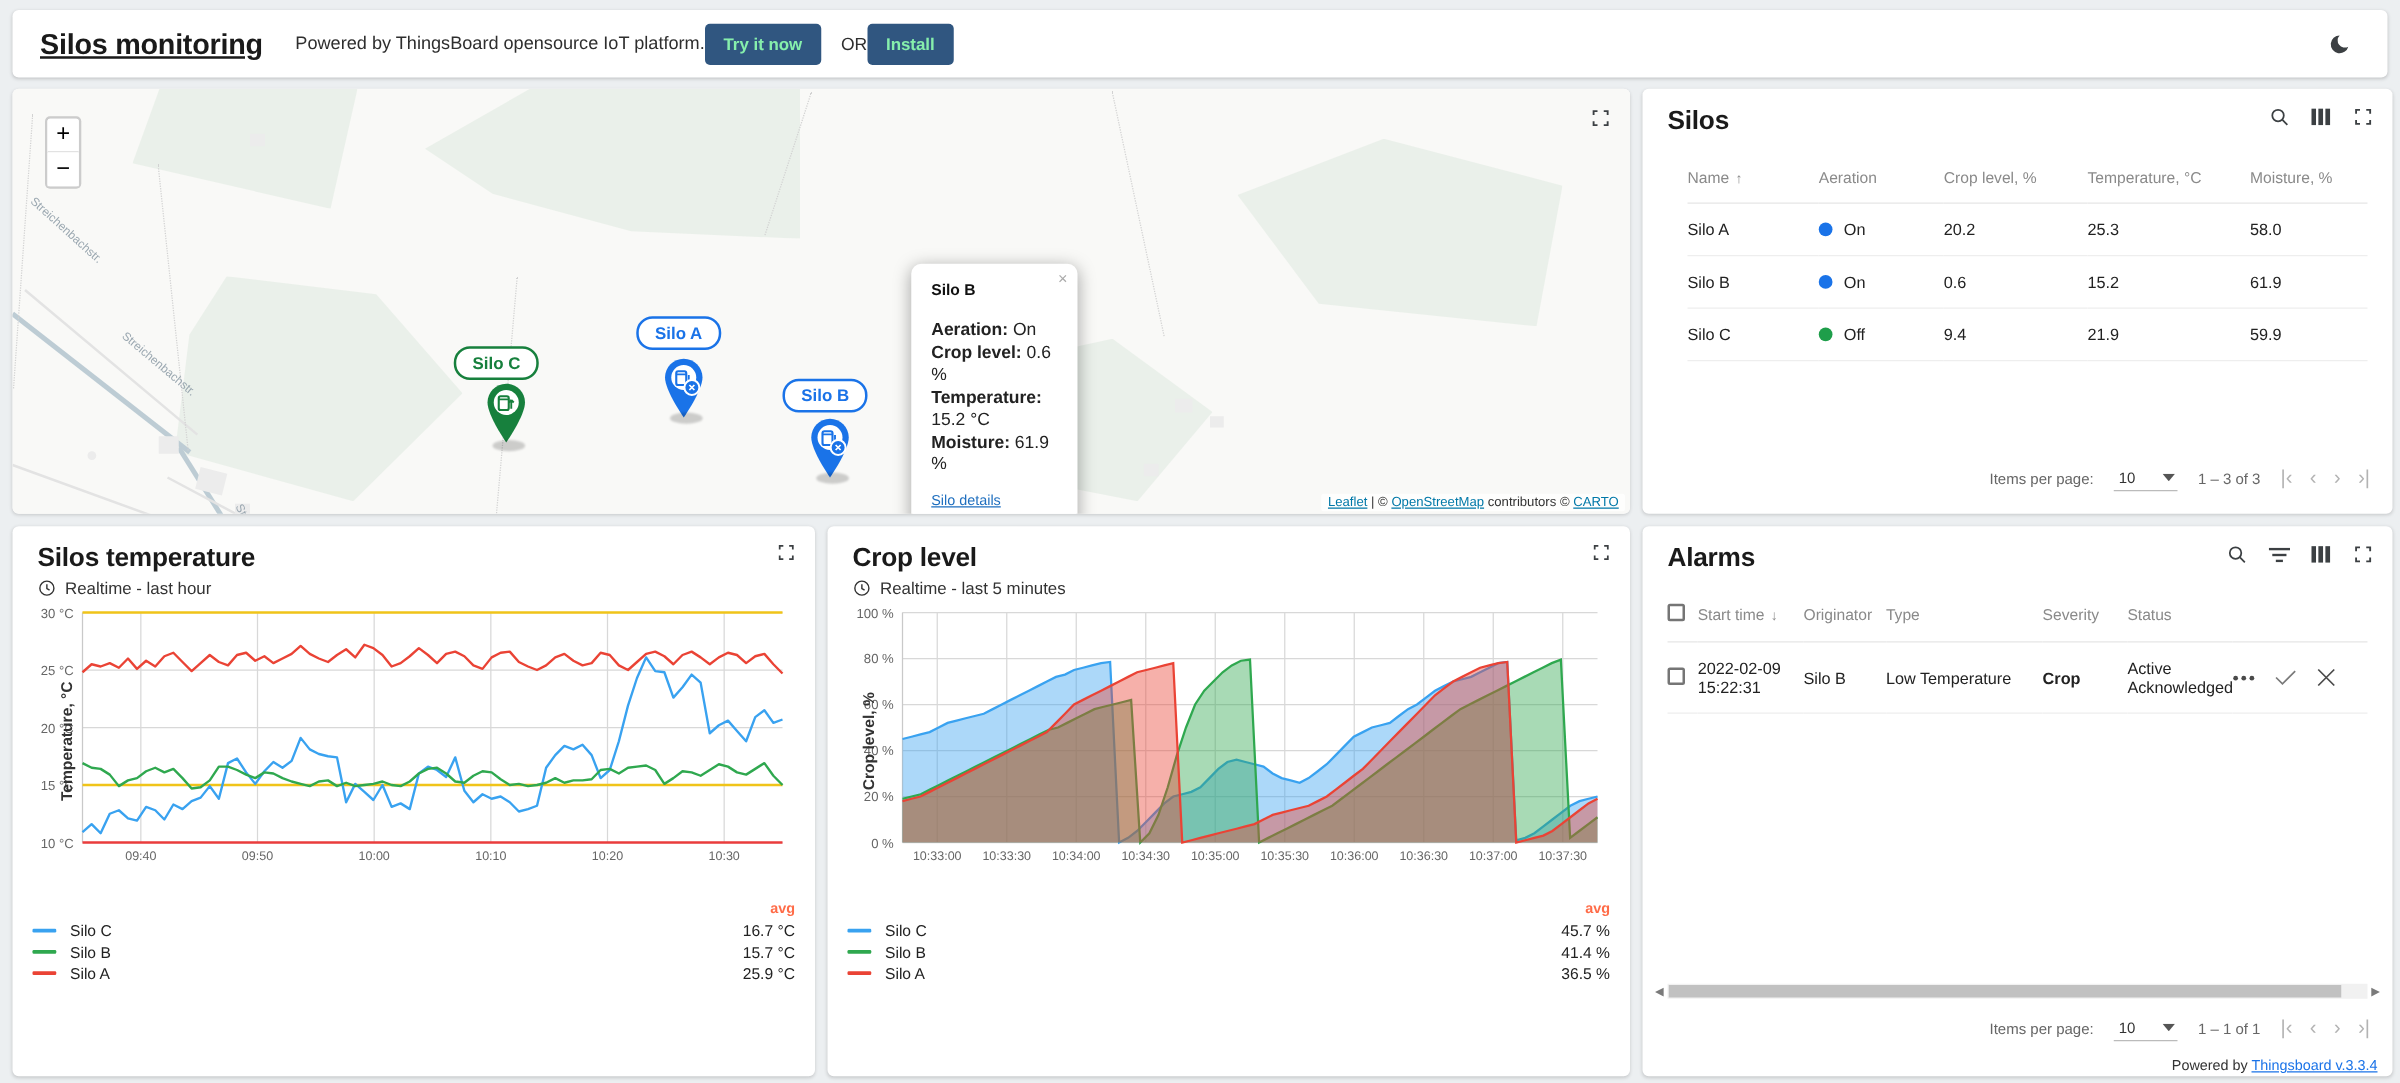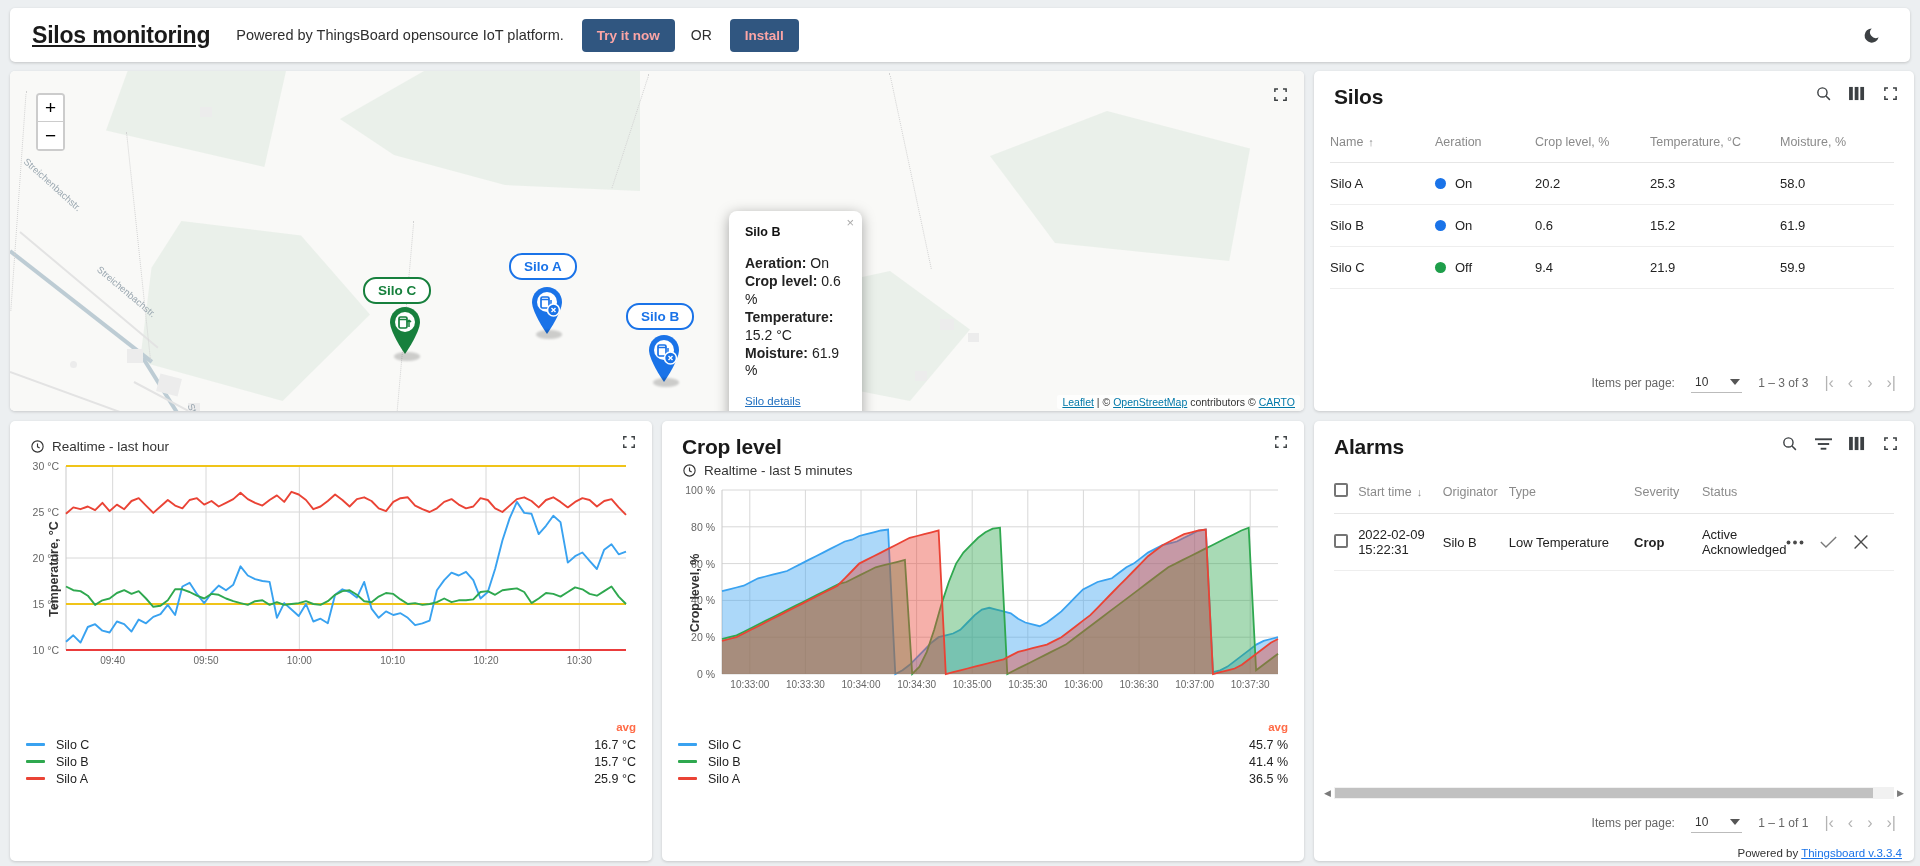--- a/index.html
+++ b/index.html
@@ -14,22 +14,22 @@
   
   .header {
     height: 54px; background: #fff; border-radius: 5px;
     display: flex; align-items: center; padding: 0 22px;
     box-shadow: 0 1px 3px rgba(0,0,0,.18);
     position: relative;
   }
   .app-title { font-size: 23px; font-weight: bold; color: #1a1a1a; letter-spacing: -.2px; text-decoration: underline; }
   .powered-by { font-size: 14.5px; color: #2e2e2e; margin-left: 26px; }
   .btn-primary {
-    background: #305680; color: #fca5a5; border: none; border-radius: 4px;
-    font-size: 13.5px; font-weight: bold; padding: 9px 15px; margin-left: 18px;
+    background: #305680; color: #86efac; border: none; border-radius: 4px;
+    font-size: 13.5px; font-weight: bold; padding: 9px 15px; 
     cursor: pointer; font-family: "Liberation Sans", sans-serif;
   }
   .or-text { font-size: 14px; color: #2e2e2e; margin-left: 16px; }
   .theme-toggle {
     position: absolute; right: 24px; top: 50%; transform: translateY(-50%);
     width: 30px; height: 30px; display: flex; align-items: center; justify-content: center;
     cursor: pointer;
   }
 
   
@@ -340,20 +340,21 @@
         <div class="popup-tip"></div>
       </div>
 
       <div class="map-attrib">
         <a>Leaflet</a><span> | © </span><a>OpenStreetMap</a><span> contributors © </span><a>CARTO</a>
       </div>
     </div>
 
     <div class="card temp-card">
       <div class="card-head">
+        <div class="card-title">Silos temperature</div>
         <div class="card-subtitle">
           <svg width="15" height="15" viewBox="0 0 24 24" fill="none" stroke="#333" stroke-width="1.8">
             <circle cx="12" cy="12" r="9"></circle>
               <path d="M12 7v5.5l3.5 2"></path>
           </svg>
           <span>Realtime - last hour</span>
         </div>
         <div class="head-icons">
           <div class="hicon">
             <svg width="14" height="14" viewBox="0 0 24 24" fill="none" stroke="#3c4043" stroke-width="2.4">
@@ -515,21 +516,21 @@
                 <rect x="12" y="1" width="4" height="14" fill="#3c4043"></rect>
               </svg>
           </div>
           <div class="hicon">
             <svg width="15" height="15" viewBox="0 0 24 24" fill="none" stroke="#3c4043" stroke-width="2.4">
                 <path d="M3 8V3h5M21 8V3h-5M3 16v5h5M21 16v5h-5"></path>
               </svg>
           </div>
         </div>
       </div>
-      <div style="padding:14px 20px 0 16px;">
+      <div style="padding:14px 20px 0 36px;">
         <table class="tbl">
           <thead>
             <tr>
               <th style="width:105px;"><span>Name</span><span class="sort-arrow">↑</span></th>
               <th style="width:100px;">Aeration</th>
               <th style="width:115px;">Crop level, %</th>
               <th style="width:130px;">Temperature, °C</th>
               <th>Moisture, %</th>
             </tr>
           </thead>

